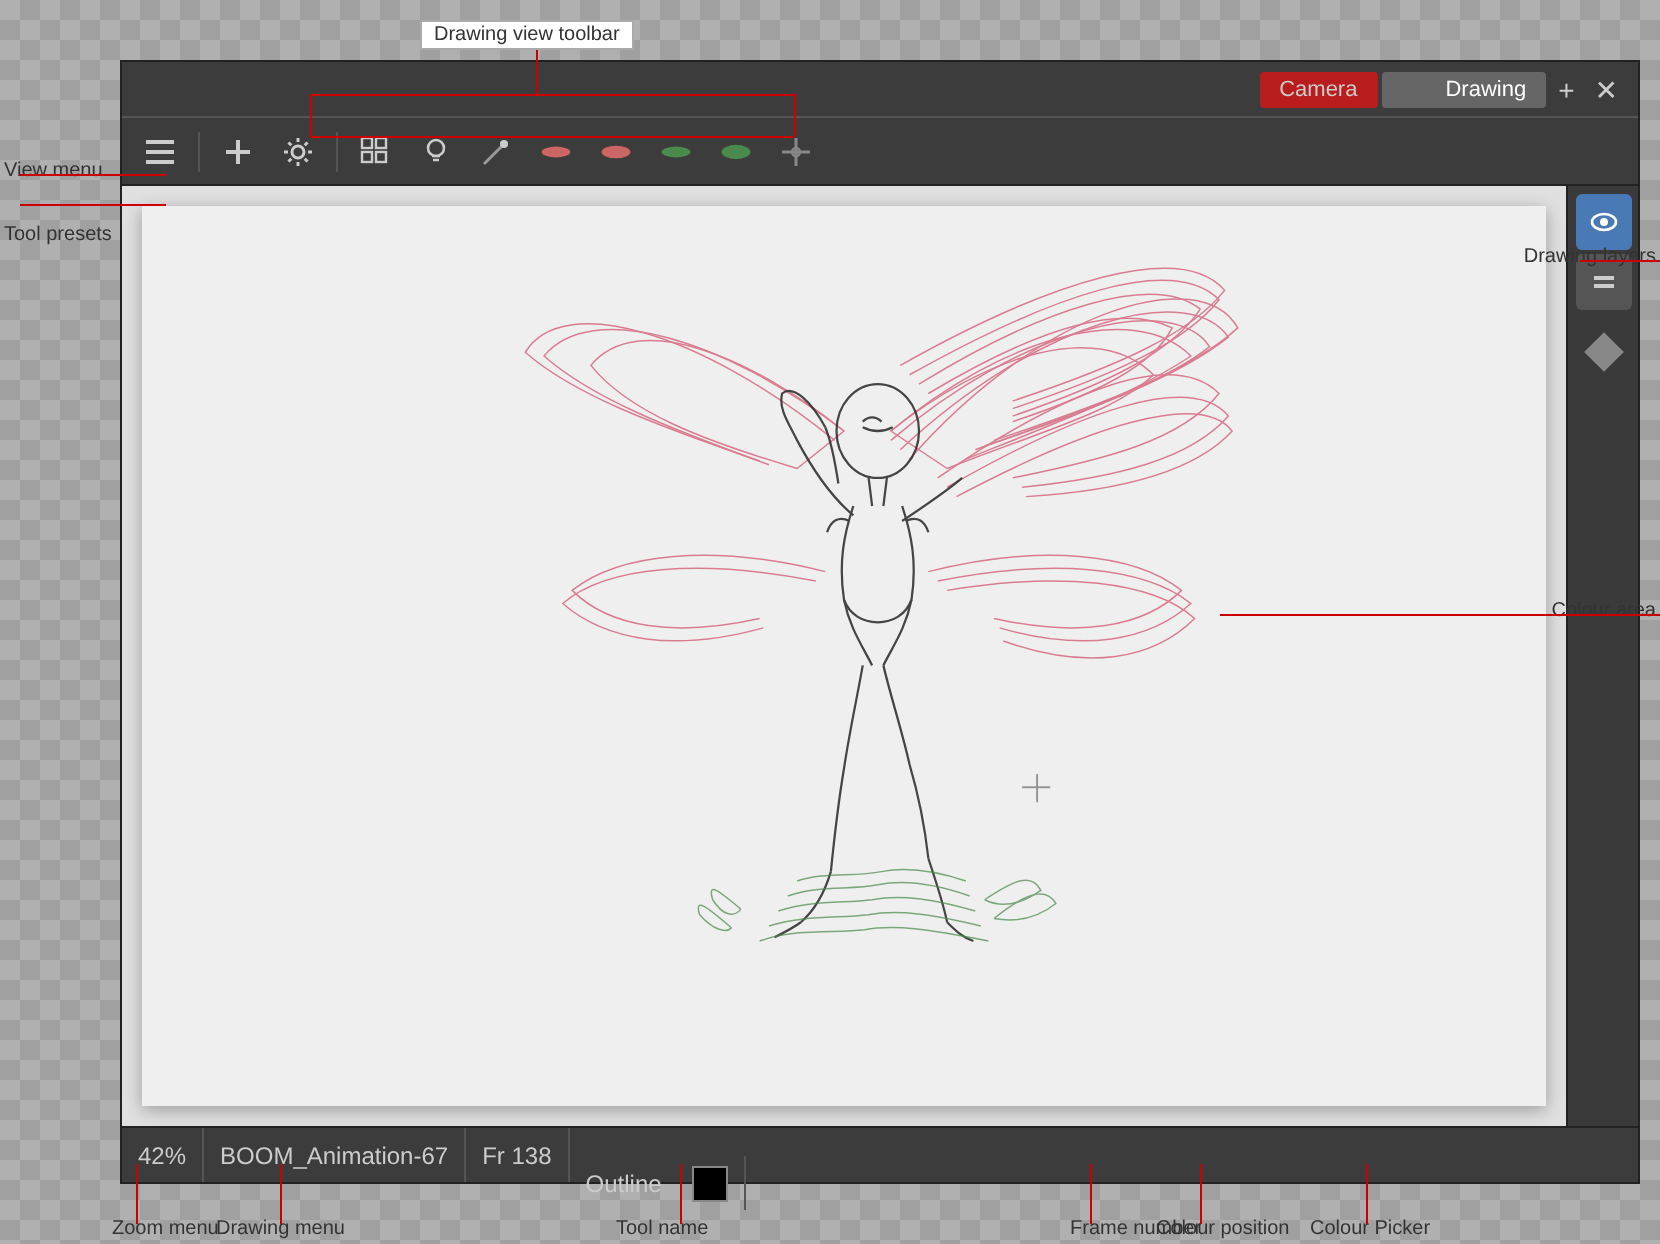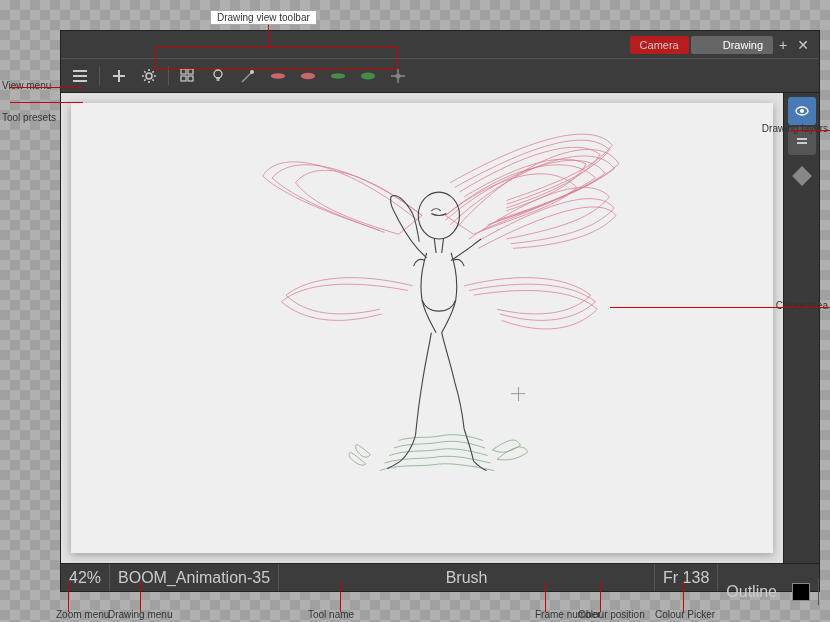--- a/index.html
+++ b/index.html
@@ -197,21 +197,21 @@
       position: absolute;
       bottom: 0;
       left: 0;
       right: 0;
       height: 28px;
       background: #3c3c3c;
       display: flex;
       align-items: center;
       border-top: 1px solid #222;
       color: #ccc;
-      font-size: 16px;
+      font-size: 12px;
     }
 
     .status-item {
       padding: 0 8px;
       border-right: 1px solid #555;
       height: 100%;
       display: flex;
       align-items: center;
       white-space: nowrap;
     }
@@ -469,24 +469,21 @@
     <div style="margin-top:8px;">
       <div class="panel-diamond"></div>
     </div>
   </div>
 
   <div class="status-bar">
     <div class="status-item">
       <span>42%</span>
     </div>
     <div class="status-item">
-      <span>BOOM_Animation-35</span>
-    </div>
-    <div class="status-item" style="flex:1; justify-content:center;">
-      <span>Brush</span>
+      <span>BOOM_Animation-67</span>
     </div>
     <div class="status-item">
       <span>Fr 138</span>
     </div>
     <div class="status-item" style="gap:11px;margin-top:28px;">
       <span>Outline</span>
       <div class="colour-swatch"></div>
     </div>
   </div>
 </div>

